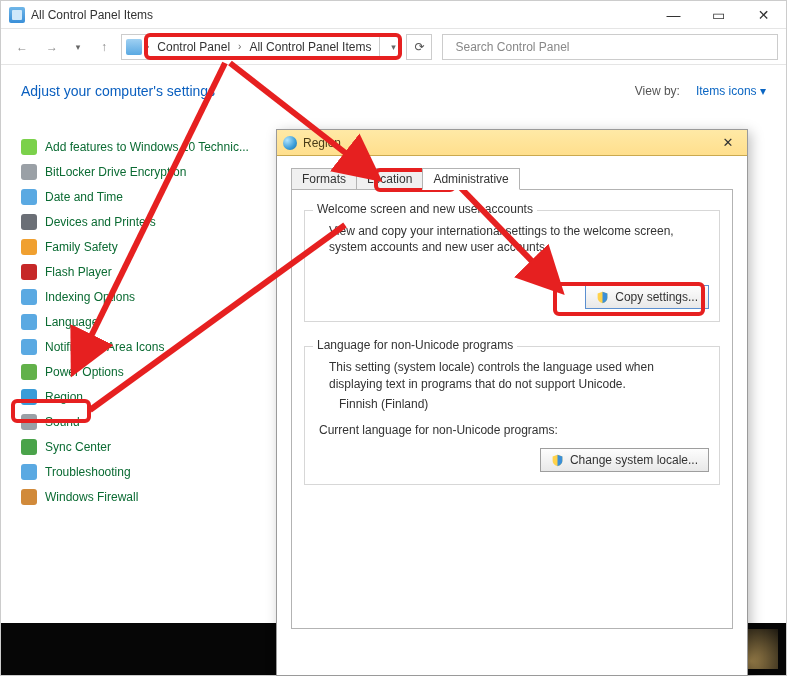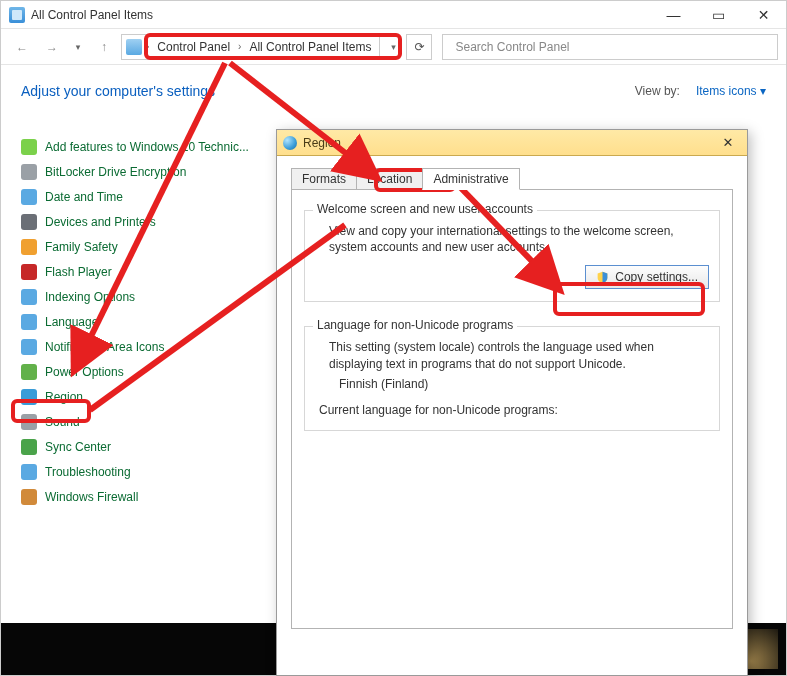--- a/index.html
+++ b/index.html
@@ -189,37 +189,48 @@
     <div class="tabs">
       <div class="tab">Formats</div>
       <div class="tab">Location</div>
       <div class="tab active">Administrative</div>
     </div>
     <div class="tabpanel">
       <div class="group">
         <div class="legend">Welcome screen and new user accounts</div>
         <div class="desc">View and copy your international settings to the welcome screen, system accounts and new user accounts.</div>
         <div class="btn-row">
-          <div class="win-btn" style="border:1px solid #5b8fd0;">
+          <div class="win-btn" style="border:1px solid #5b8fd0;margin-top:20px;">
             <span class="shield">
               <svg viewBox="0 0 16 16">
                   <path d="M8 1l6 2v5c0 4-3 6-6 7-3-1-6-3-6-7V3l6-2z" fill="#ffd24a"></path>
                   <path d="M8 1l6 2v5c0 4-3 6-6 7V1z" fill="#3a8fd8"></path>
                 </svg>
             </span>
             <span>Copy settings...</span>
           </div>
         </div>
       </div>
 
       <div class="group" style="margin-top:24px;">
         <div class="legend">Language for non-Unicode programs</div>
         <div class="desc">This setting (system locale) controls the language used when displaying text in programs that do not support Unicode.</div>
         <div class="desc" style="margin-left:24px; margin-top:4px;">Finnish (Finland)</div>
         <div class="desc" style="margin-top:10px; margin-left:4px;">Current language for non-Unicode programs:</div>
+        <div class="btn-row">
+          <div class="win-btn">
+            <span class="shield">
+              <svg viewBox="0 0 16 16">
+                  <path d="M8 1l6 2v5c0 4-3 6-6 7-3-1-6-3-6-7V3l6-2z" fill="#ffd24a"></path>
+                  <path d="M8 1l6 2v5c0 4-3 6-6 7V1z" fill="#3a8fd8"></path>
+                </svg>
+            </span>
+            <span>Change system locale...</span>
+          </div>
+        </div>
       </div>
     </div>
   </div>
   <div class="dlg-footer">
     <div class="win-btn">OK</div>
     <div class="win-btn">Cancel</div>
     <div class="win-btn disabled">Apply</div>
   </div>
 </div>
 

